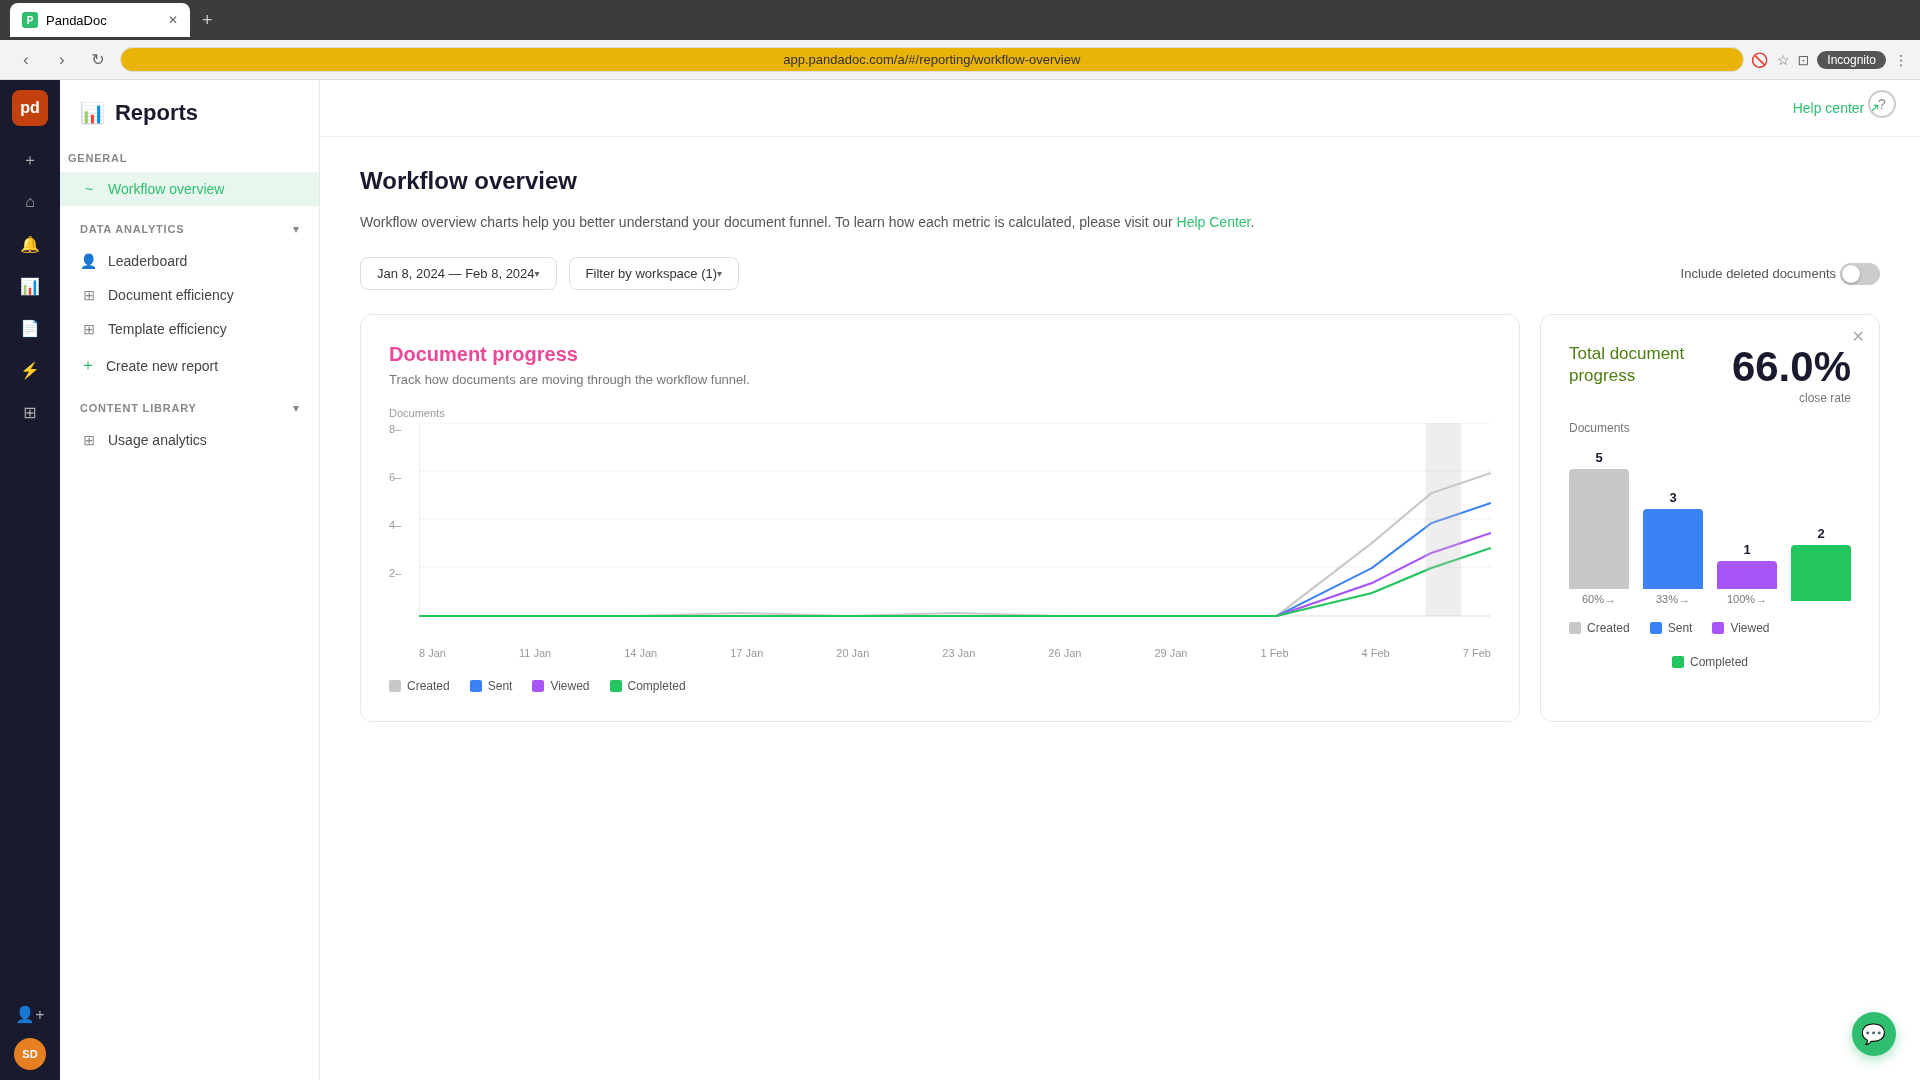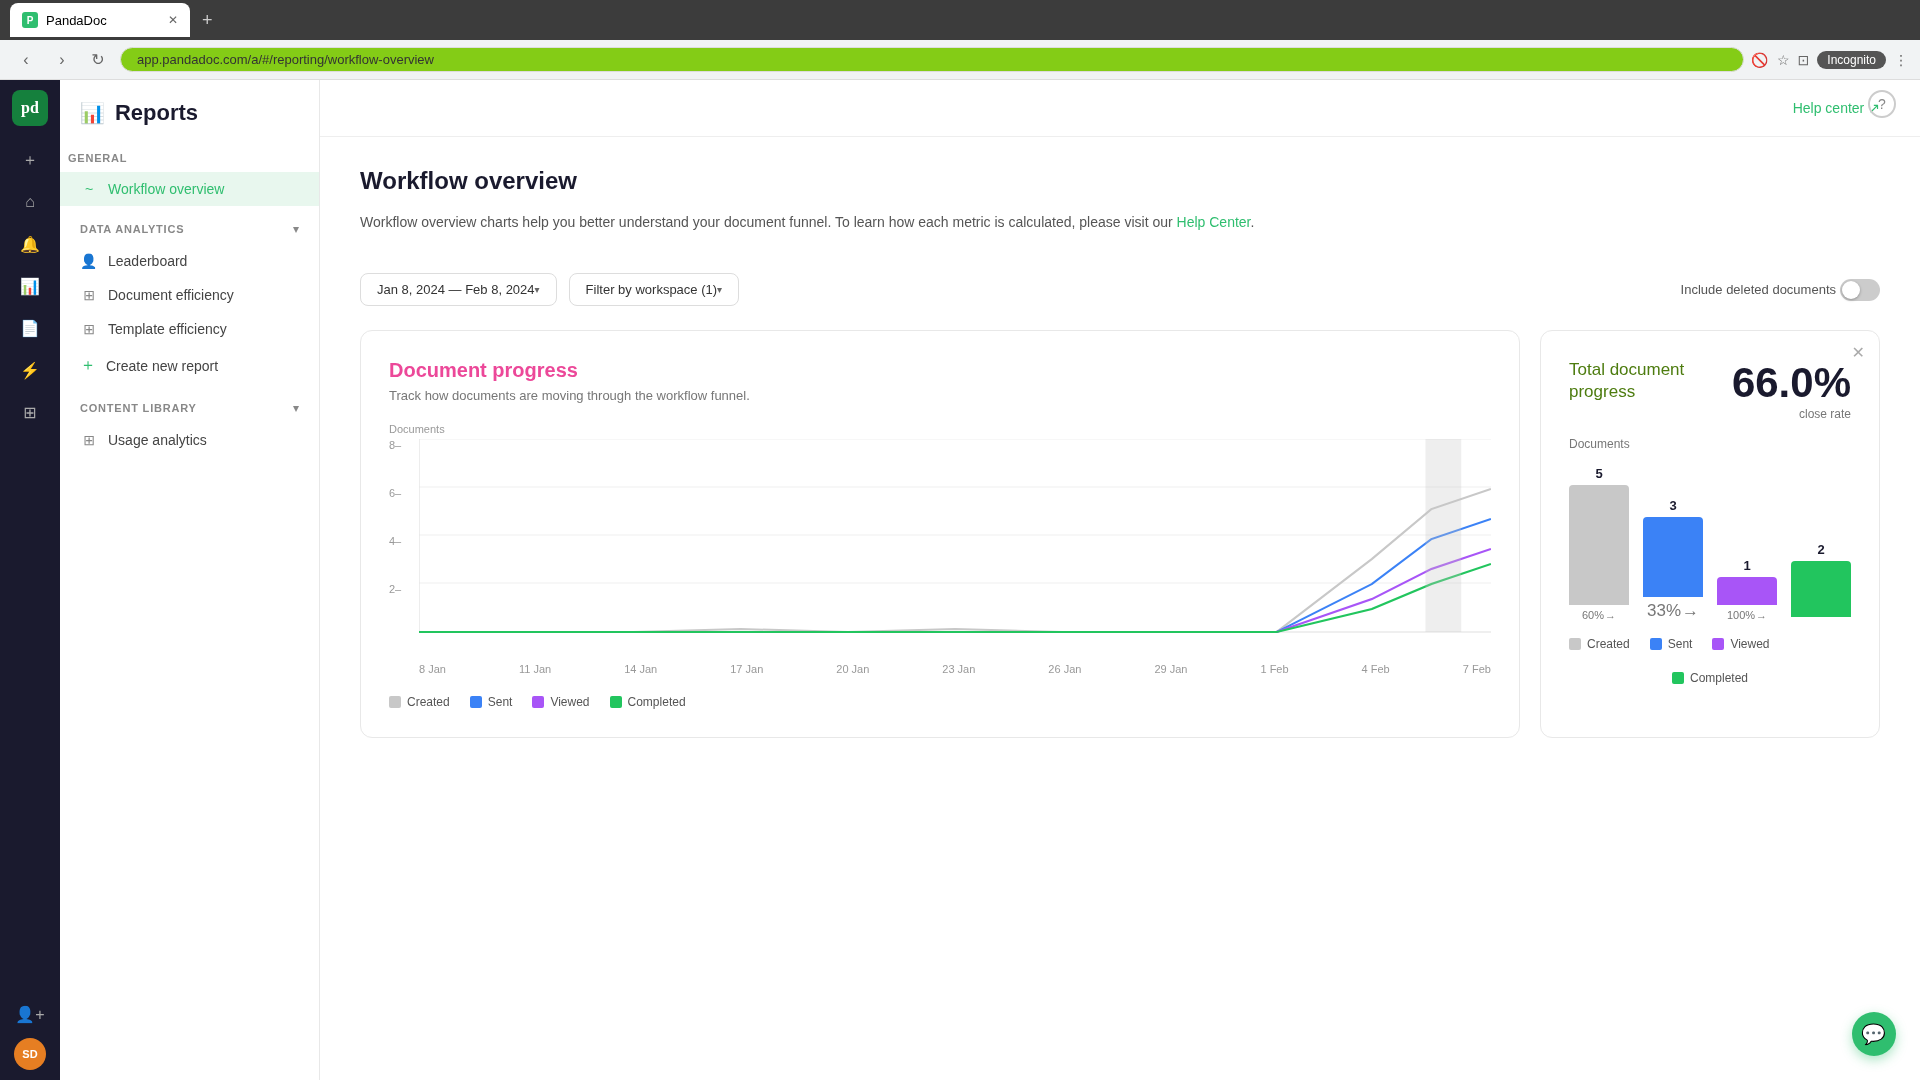--- a/index.html
+++ b/index.html
@@ -6,30 +6,30 @@
     body { font-family: -apple-system, BlinkMacSystemFont, 'Segoe UI', sans-serif; background: #f5f5f5; display: flex; flex-direction: column; height: 100vh; overflow: hidden; }
 
     
     .browser-chrome { background: #3c3c3c; height: 40px; display: flex; align-items: center; padding: 0 10px; gap: 8px; }
     .browser-tab { background: #fff; border-radius: 8px 8px 0 0; padding: 0 12px; height: 34px; display: flex; align-items: center; gap: 8px; font-size: 13px; min-width: 180px; }
     .tab-favicon { width: 16px; height: 16px; background: #2fbe6f; border-radius: 3px; display: flex; align-items: center; justify-content: center; color: white; font-size: 10px; font-weight: bold; }
     .tab-close { margin-left: auto; color: #666; cursor: pointer; font-size: 12px; }
     .new-tab-btn { color: #ccc; font-size: 18px; cursor: pointer; margin-left: 4px; }
     .nav-bar { background: #f1f3f4; height: 40px; display: flex; align-items: center; padding: 0 12px; gap: 8px; border-bottom: 1px solid #ddd; }
     .nav-btn { color: #666; font-size: 16px; cursor: pointer; width: 28px; height: 28px; display: flex; align-items: center; justify-content: center; border-radius: 50%; }
-    .address-bar { flex: 1; background: #84cc16; border: 1px solid #ddd; border-radius: 20px; padding: 4px 16px; font-size: 13px; color: #333; display: flex; align-items: center; }
+    .address-bar { flex: 1; background: #eab308; border: 1px solid #ddd; border-radius: 20px; padding: 4px 16px; font-size: 13px; color: #333; display: flex; align-items: center; justify-content: center; }
     .nav-actions { display: flex; align-items: center; gap: 8px; color: #666; font-size: 14px; }
     .incognito-badge { background: #555; color: white; border-radius: 12px; padding: 2px 10px; font-size: 12px; }
 
     
     .app { display: flex; flex: 1; overflow: hidden; }
 
     
     .icon-bar { width: 60px; background: #1a1a2e; display: flex; flex-direction: column; align-items: center; padding: 10px 0; gap: 6px; }
-    .icon-bar-logo { width: 36px; height: 36px; background: #15803d; border-radius: 8px; display: flex; align-items: center; justify-content: center; color: white; font-weight: bold; font-size: 16px; margin-bottom: 10px; font-family: Liberation Serif, serif; }
+    .icon-bar-logo { width: 36px; height: 36px; background: #c2410c; border-radius: 8px; display: flex; align-items: center; justify-content: center; color: white; font-weight: bold; font-size: 16px; margin-bottom: 10px; }
     .icon-bar-item { width: 36px; height: 36px; display: flex; align-items: center; justify-content: center; border-radius: 8px; color: #aaa; font-size: 16px; cursor: pointer; }
     .icon-bar-item.active { color: white; }
     .icon-bar-bottom { margin-top: auto; display: flex; flex-direction: column; align-items: center; gap: 6px; }
     .avatar { width: 32px; height: 32px; background: #e67e22; border-radius: 50%; display: flex; align-items: center; justify-content: center; color: white; font-size: 11px; font-weight: bold; }
 
     
     .sidebar { width: 260px; background: white; border-right: 1px solid #e8e8e8; display: flex; flex-direction: column; padding: 0; overflow-y: auto; }
     .sidebar-header { padding: 20px 20px 10px; display: flex; align-items: center; gap: 10px; }
     .sidebar-title { font-size: 22px; font-weight: 600; color: #1a1a2e; }
     .sidebar-icon { color: #2fbe6f; font-size: 20px; }
@@ -44,21 +44,21 @@
     .collapse-btn { color: #888; font-size: 12px; cursor: pointer; }
     .create-item { display: flex; align-items: center; gap: 10px; padding: 9px 20px; font-size: 14px; color: #444; cursor: pointer; }
     .create-icon { color: #2fbe6f; font-size: 16px; }
 
     
     .main { flex: 1; overflow-y: auto; background: white; }
     .main-header { padding: 20px 40px; border-bottom: 1px solid #eee; display: flex; align-items: center; justify-content: space-between; }
     .page-title { font-size: 24px; font-weight: 700; color: #1a1a2e; }
     .help-link { color: #2fbe6f; font-size: 14px; cursor: pointer; display: flex; align-items: center; gap: 4px; text-decoration: none; }
     .main-body { padding: 30px 40px; }
-    .description { font-size: 14px; color: #555; line-height: 1.6; margin-bottom: 40px; }
+    .description { font-size: 14px; color: #555; line-height: 1.6; margin-bottom: 24px; }
     .description a { color: #2fbe6f; text-decoration: none; }
 
     
     .filters { display: flex; align-items: center; gap: 12px; margin-bottom: 24px; }
     .filter-btn { display: flex; align-items: center; gap: 0; border: 1.5px solid #ddd; border-radius: 8px; padding: 8px 16px; font-size: 13px; color: #333; cursor: pointer; background: white; }
     .filter-arrow { font-size: 10px; color: #666; }
     .include-deleted { margin-left: auto; display: flex; align-items: center; gap: 4px; font-size: 13px; color: #555; }
     .toggle { width: 40px; height: 22px; background: #ccc; border-radius: 11px; position: relative; cursor: pointer; }
     .toggle-knob { width: 18px; height: 18px; background: white; border-radius: 50%; position: absolute; top: 2px; left: 2px; transition: left 0.2s; box-shadow: 0 1px 3px rgba(0,0,0,0.3); }
 
@@ -311,21 +311,21 @@
 
             <div style="display:flex;flex-direction:column;align-items:center;gap:4px;flex:1;">
               <span style="font-size:13px;font-weight:700;color:#1a1a2e;">5</span>
               <div style="background:#c8c8c8;width:100%;height:120px;border-radius:4px 4px 0 0;"></div>
               <div style="font-size:11px;color:#777;display:flex;align-items:center;gap:1px;">60%<span>→</span></div>
             </div>
 
             <div style="display:flex;flex-direction:column;align-items:center;gap:4px;flex:1;">
               <span style="font-size:13px;font-weight:700;color:#1a1a2e;">3</span>
               <div style="background:#3b82f6;width:100%;height:80px;border-radius:4px 4px 0 0;margin-top:auto;"></div>
-              <div style="font-size:17px;color:#777;display:flex;align-items:center;gap:1px;">33%<span>→</span></div>
+              <div style="font-size:11px;color:#777;display:flex;align-items:center;gap:1px;">33%<span>→</span></div>
             </div>
 
             <div style="display:flex;flex-direction:column;align-items:center;gap:4px;flex:1;">
               <span style="font-size:13px;font-weight:700;color:#1a1a2e;">1</span>
               <div style="background:#a855f7;width:100%;height:28px;border-radius:4px 4px 0 0;margin-top:auto;"></div>
               <div style="font-size:11px;color:#777;display:flex;align-items:center;gap:1px;">100%<span>→</span></div>
             </div>
 
             <div style="display:flex;flex-direction:column;align-items:center;gap:4px;flex:1;">
               <span style="font-size:13px;font-weight:700;color:#1a1a2e;">2</span>

